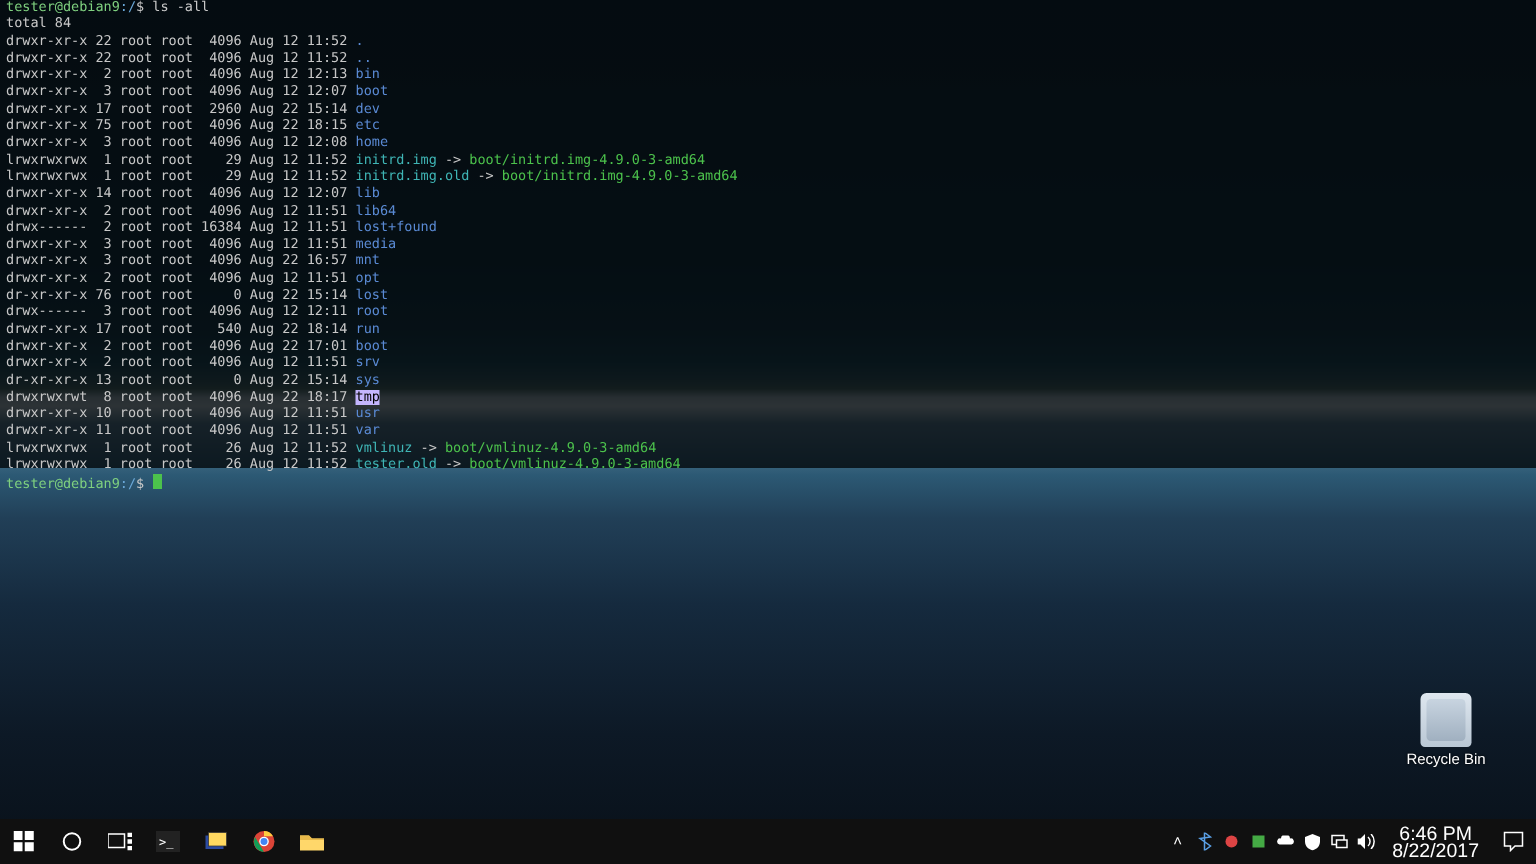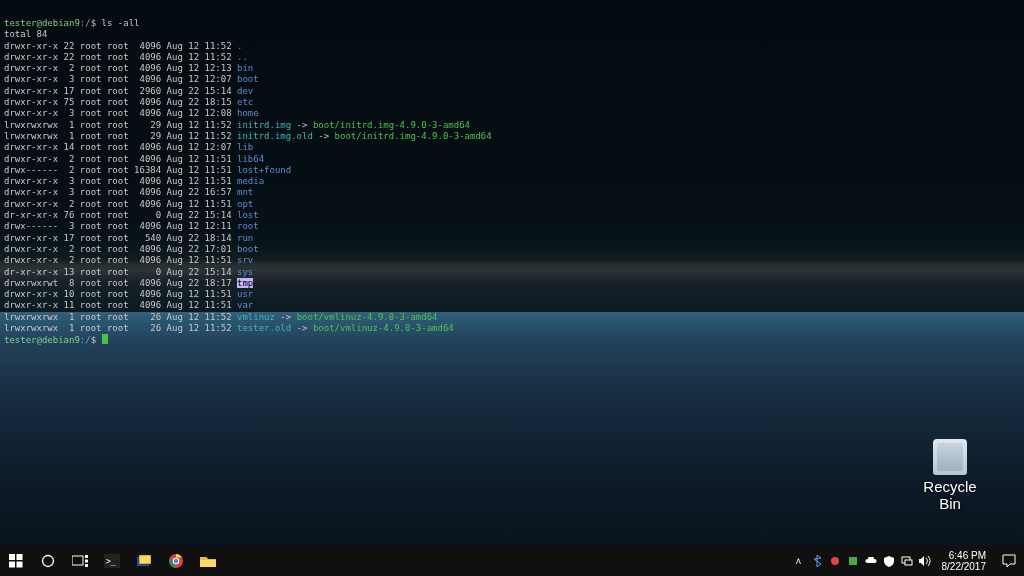--- a/index.html
+++ b/index.html
@@ -9,36 +9,36 @@
         #0a1822 0%, #0d2430 30%, #12303d 38%, #1b4652 42%,
         #3b5d61 44%, #577168 45%, #c8d3d6 46%, #e4e9eb 47%,
         #6a8aa0 49%, #2c5974 55%, #213f57 60%, #152a3e 70%,
         #0d1926 85%, #081018 100%);
   }
   .terminal{
     position:absolute;left:0;top:0;width:1024px;height:312px;
     background:rgba(4,10,14,.82);
     font-family:"DejaVu Sans Mono",Consolas,monospace;
     font-size:9px;line-height:11.3px;color:#c8c8c8;
-    padding:18px 4px;box-sizing:border-box;white-space:pre;
+    padding:0 4px;box-sizing:border-box;white-space:pre;
   }
   .pr-user{color:#7fd07f}.pr-path{color:#6aa8d8}.pr-sym{color:#c8c8c8}
   .c-blue{color:#5a8ad4}.c-cyan{color:#3fb5b5}.c-green{color:#4cc24c}
   .c-hl{background:#c4b5fd;color:#000}
   .cursor{display:inline-block;width:6px;height:10px;background:#4cc24c;vertical-align:-1px}
-  .recycle{position:absolute;right:44px;bottom:64px;width:60px;text-align:center;color:#fff;font-size:15px;text-shadow:0 0 2px #000}
+  .recycle{position:absolute;right:30px;bottom:64px;width:60px;text-align:center;color:#fff;font-size:10px;text-shadow:0 0 2px #000}
   .recycle .ico{width:34px;height:36px;margin:0 auto 3px;background:linear-gradient(#dfe7ef,#b9c7d4);border-radius:4px 4px 3px 3px;position:relative}
   .recycle .ico:before{content:"";position:absolute;left:4px;top:4px;right:4px;bottom:4px;background:linear-gradient(#c8d4e0,#a0b0c0);border-radius:3px}
   .taskbar{position:absolute;left:0;bottom:0;width:1024px;height:30px;background:#101010;display:flex;align-items:center;color:#fff;font-size:10px}
   .taskbar .btn{width:32px;height:30px;display:flex;align-items:center;justify-content:center}
   .taskbar svg{display:block}
   .spacer{flex:1}
   .tray{display:flex;align-items:center;height:30px}
   .tray .ic{width:18px;height:30px;display:flex;align-items:center;justify-content:center;font-size:10px}
-  .clock{padding:0 8px;text-align:right;line-height:11px;font-size:10px}
+  .clock{padding:0 8px;text-align:center;line-height:11px;font-size:13px}
   .notif{width:30px;height:30px;display:flex;align-items:center;justify-content:center}
 </style>
 </head>
 <body>
 
 <div class="desktop"></div>
 
 <div class="terminal"><span class="pr-user">tester@debian9</span><span class="pr-path">:/</span><span class="pr-sym">$</span> <span>ls -all</span>
 <span>total 84</span>
 <span id="ls-out">drwxr-xr-x 22 root root  4096 Aug 12 11:52 <span class="c-blue">.</span>

